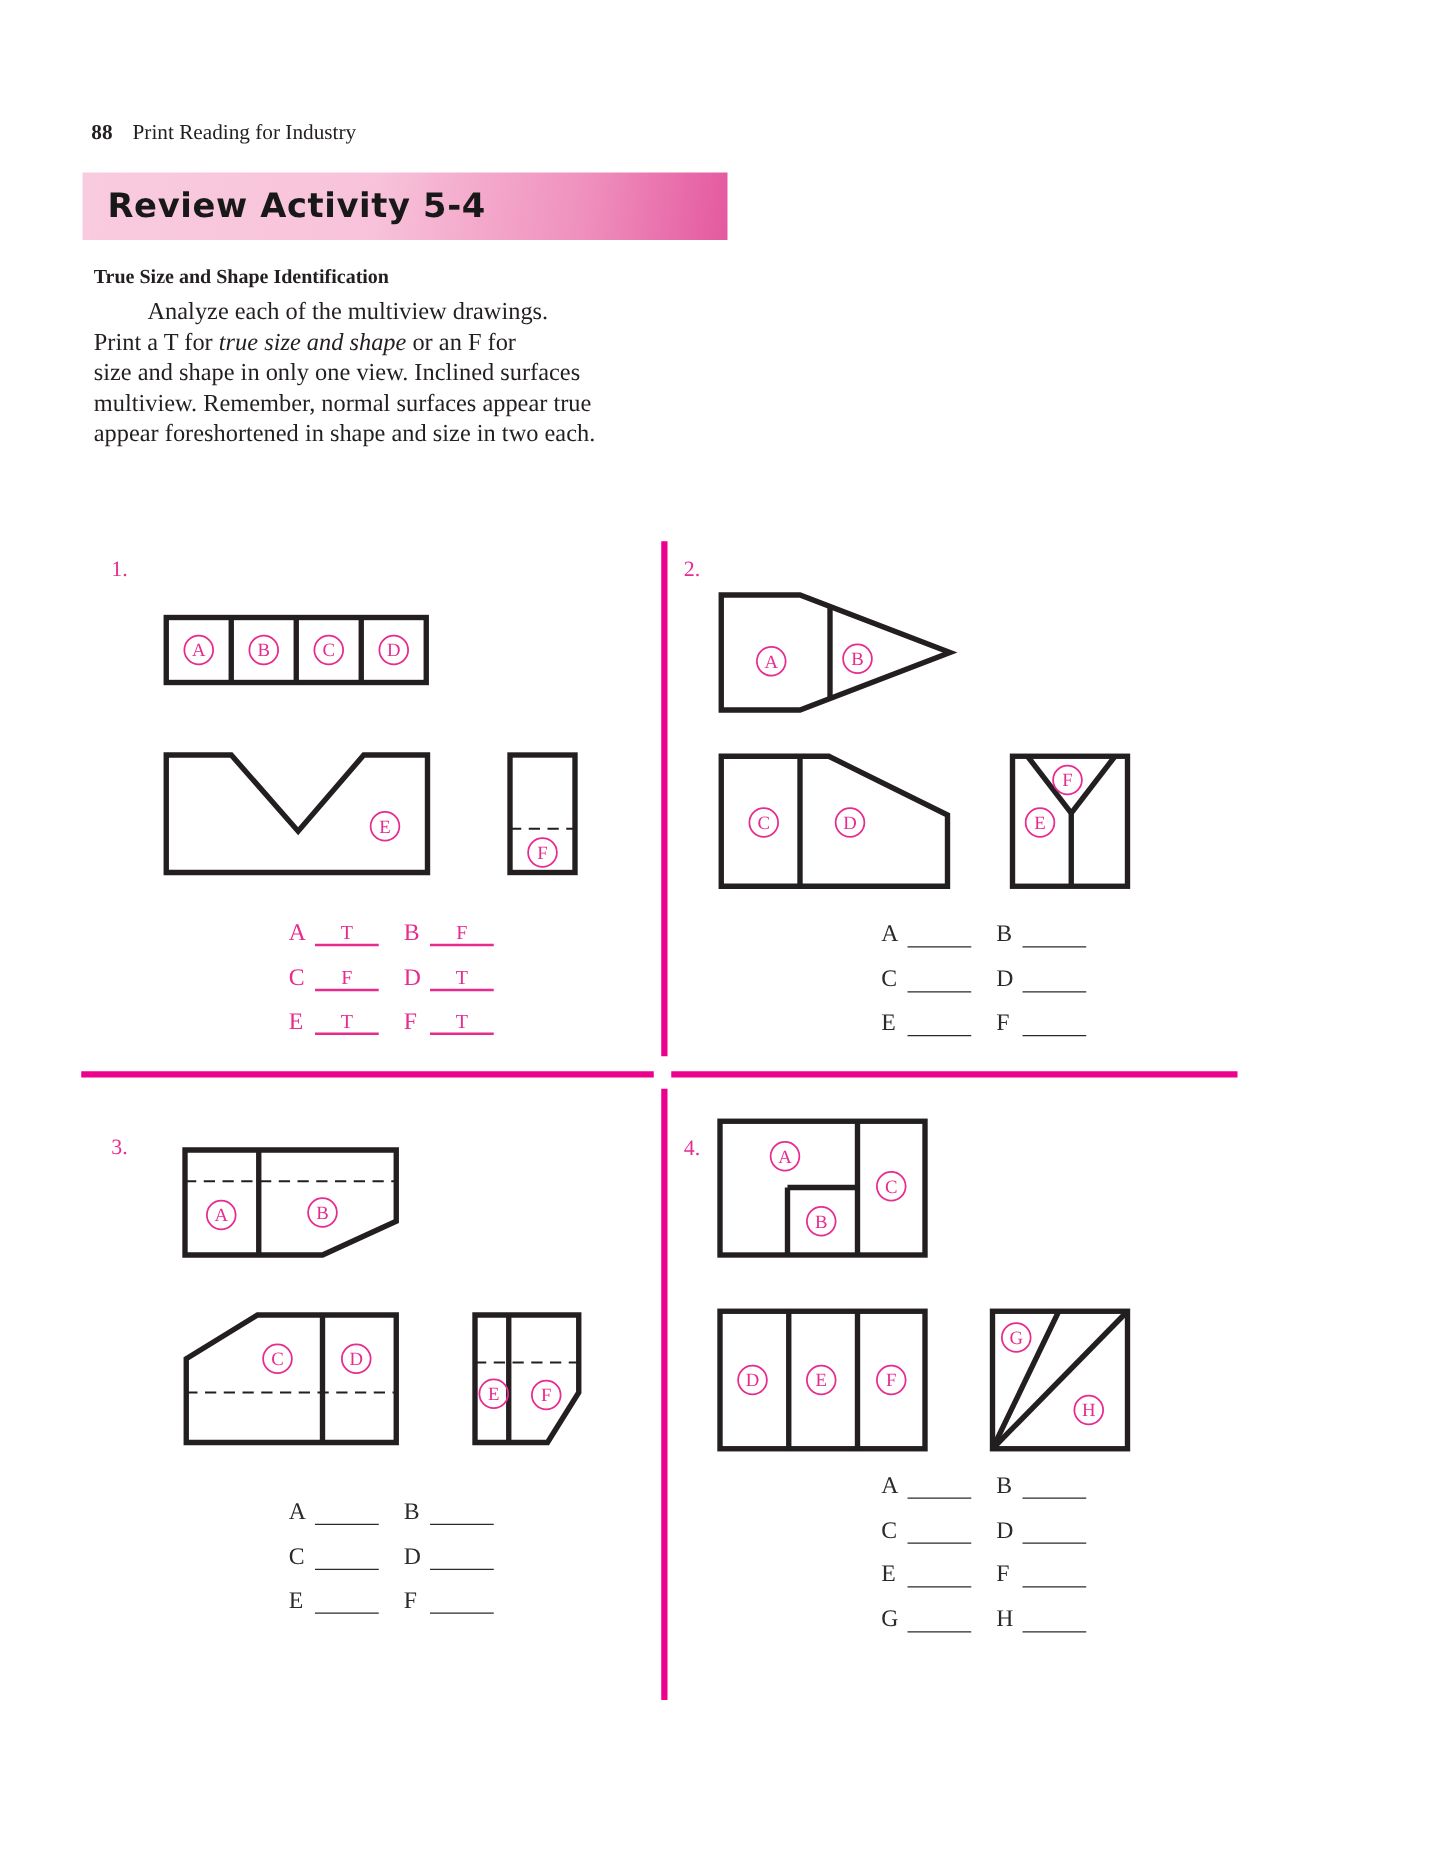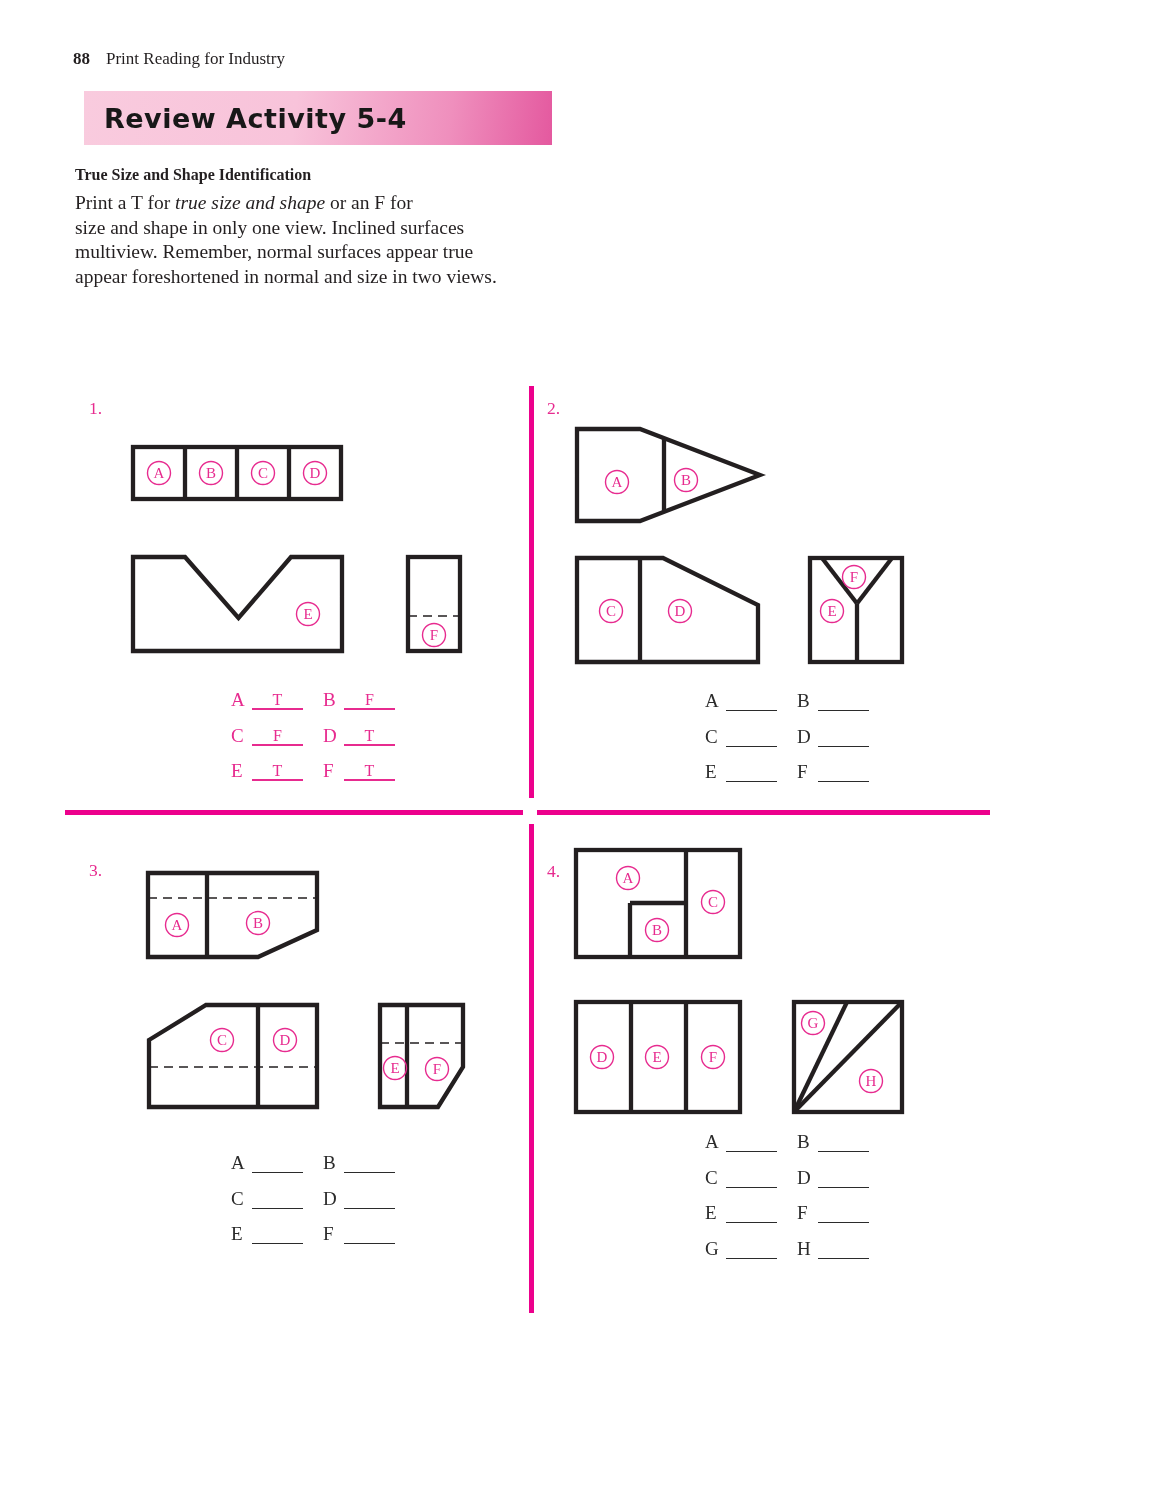--- a/index.html
+++ b/index.html
@@ -1,23 +1,23 @@
 <!DOCTYPE html>
 <html><head>
 <meta charset="utf-8">
 <style>
   html,body{margin:0;padding:0;background:#ffffff;}
   #page{position:relative;width:1156px;height:1318px;background:#fff;
-        font-family:"Liberation Serif",serif;color:#231f20;overflow:hidden;}
+        font-family:"Liberation Serif",serif;color:#231f20;overflow:hidden;margin-top:47px;}
 
   .page-header{position:absolute;left:73px;top:49px;font-size:17px;}
   .page-header .pgnum{font-weight:bold;margin-right:16px;}
 
-  .banner{position:absolute;left:84px;top:91px;width:468px;height:54px;
-          background:linear-gradient(97deg,#f9cbde 0%,#f8c3da 45%,#ef8fbd 78%,#e4599f 100%);}
+  .banner{position:absolute;left:66px;top:91px;width:468px;height:54px;
+          background:linear-gradient(97deg,#f9cbde 0%,#f8c3da 45%,#ef8fbd 78%,#e4599f 100%);padding-left:48px;}
   .banner-title{position:absolute;left:20px;top:50%;transform:translateY(-50%);
           font-family:"DejaVu Sans","Liberation Sans",sans-serif;font-weight:bold;
           font-size:27px;color:#181818;letter-spacing:.5px;}
 
   .section-heading{position:absolute;left:75px;top:166px;font-size:16px;font-weight:bold;}
 
   .intro{position:absolute;left:75px;top:191px;width:490px;font-size:19.5px;line-height:24.6px;}
   .intro .line{white-space:nowrap;}
   .intro .indent{padding-left:43px;}
   .it{font-style:italic;}
@@ -51,24 +51,25 @@
   <div class="page-header">
     <span class="pgnum">88</span><span>Print Reading for Industry</span>
   </div>
 
   <div class="banner">
     <div class="banner-title">Review Activity 5-4</div>
   </div>
 
   <div class="section-heading">True Size and Shape Identification</div>
   <div class="intro">
+    <div class="line indent"><span>Analyze each of the multiview drawings.</span></div>
     <div class="line"><span>Print a T for </span><span class="it">true size and shape</span><span> or an F for</span></div>
     <div class="line"><span>size and shape in only one view. Inclined surfaces</span></div>
     <div class="line"><span>multiview. Remember, normal surfaces appear true</span></div>
-    <div class="line"><span>appear foreshortened in normal and size in two views.</span></div>
+    <div class="line"><span>appear foreshortened in shape and size in two each.</span></div>
   </div>
 
   <div class="divider" style="left:65px;top:810px;width:458px;height:5px;"></div>
   <div class="divider" style="left:537px;top:810px;width:453px;height:5px;"></div>
   <div class="divider" style="left:529px;top:386px;width:5px;height:412px;"></div>
   <div class="divider" style="left:529px;top:824px;width:5px;height:489px;"></div>
 
   <div class="prob-num" style="left:89px;top:398px;">1.</div>
   <div class="prob-num" style="left:547px;top:398px;">2.</div>
   <div class="prob-num" style="left:89px;top:860px;">3.</div>

